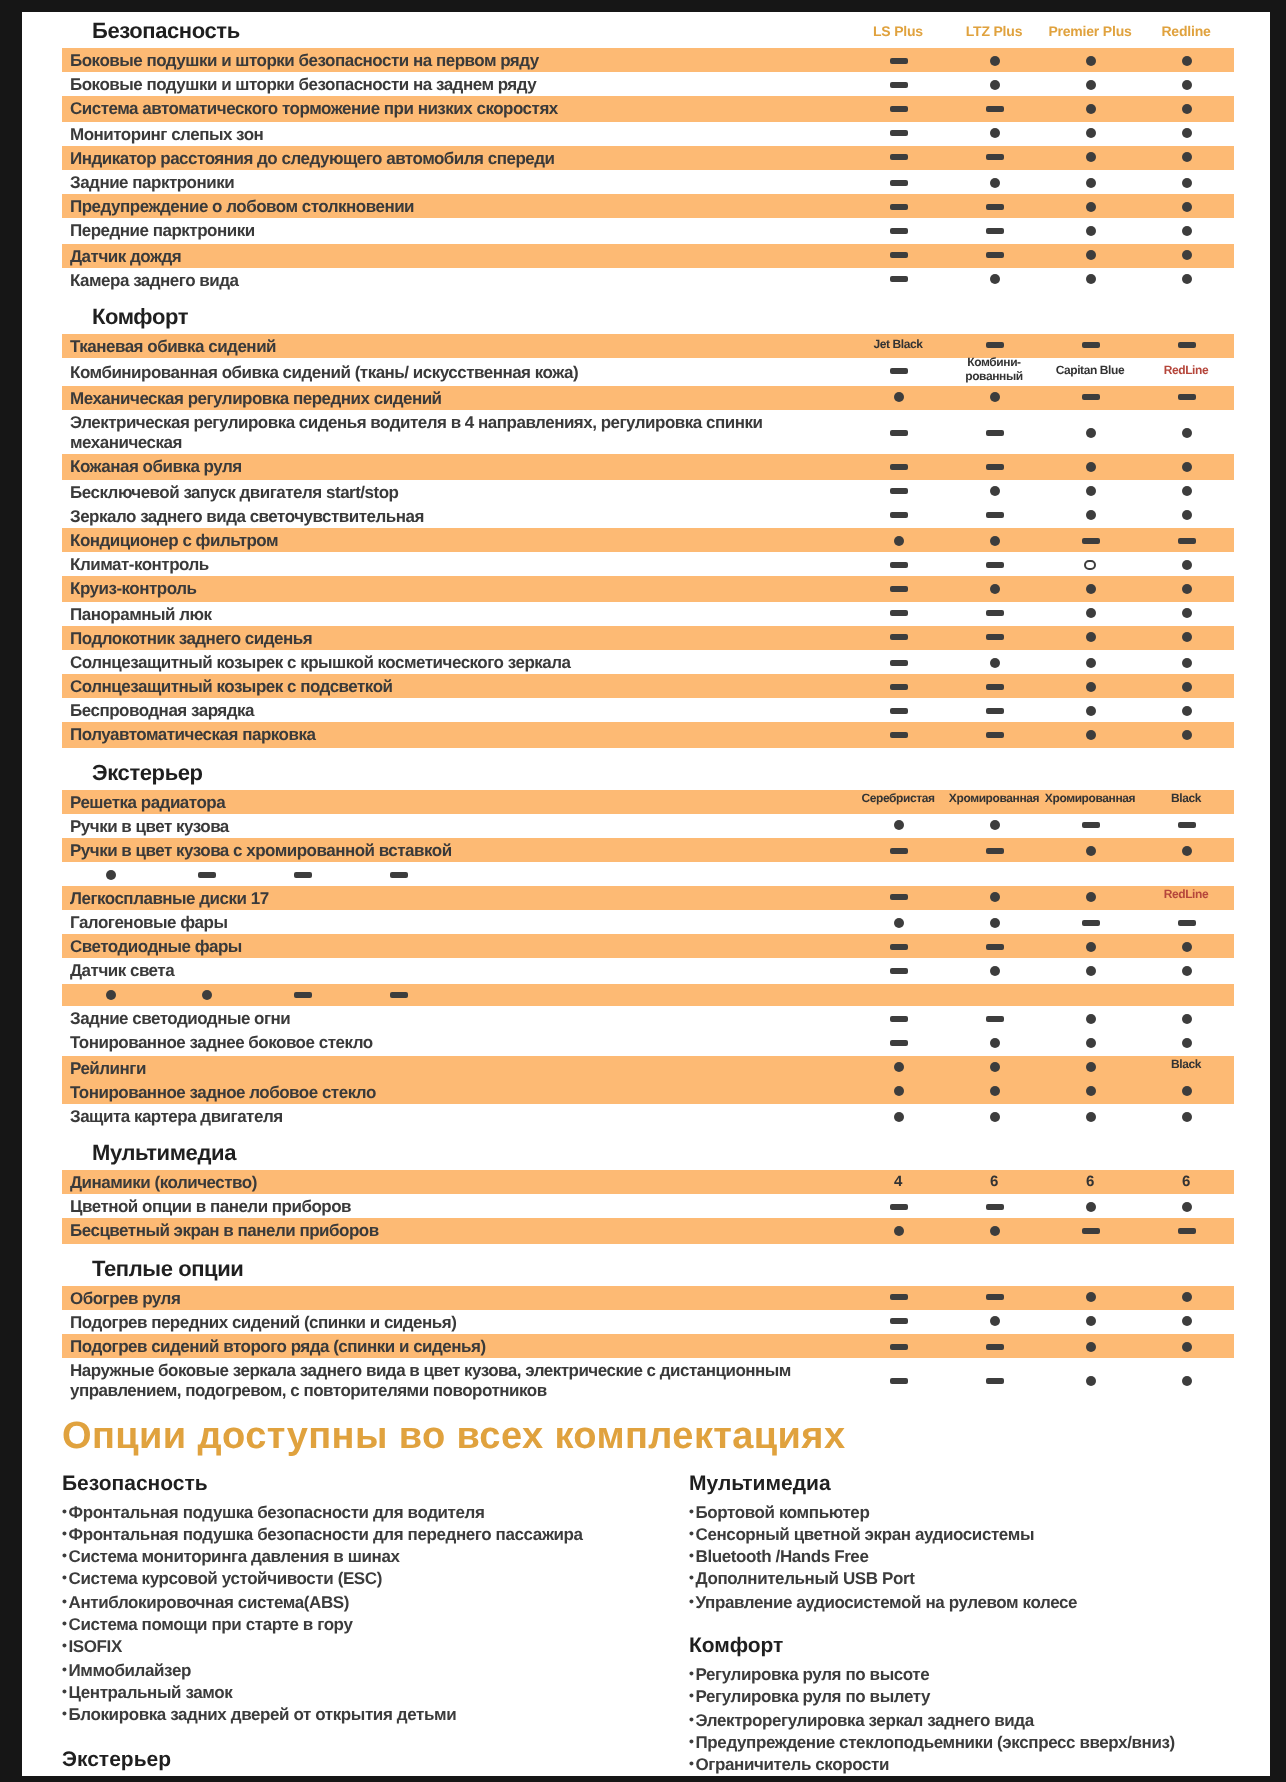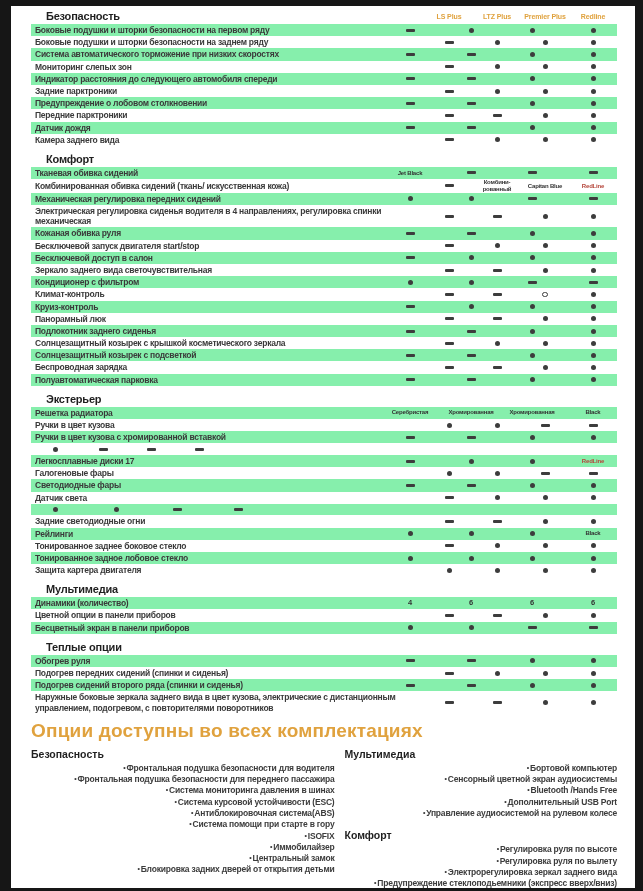--- a/index.html
+++ b/index.html
@@ -21,21 +21,21 @@
   .sec-head{display:flex;align-items:flex-end;padding:2px 0 2px 0;}
   .sec-title{
     flex:1;font-size:11px;font-weight:bold;color:#1f1f1f;
     padding-left:15px;letter-spacing:-0.2px;
   }
   .col-head{
     width:48px;text-align:center;font-size:7px;font-weight:bold;
     color:#E0A23E;padding-bottom:2px;letter-spacing:-0.1px;
   }
   .row{display:flex;align-items:center;min-height:11.6px;}
-  .row.odd{background:#86efac;gap:13px;}
+  .row.odd{background:#fdba74;}
   .rlabel{
     flex:1;font-size:8.5px;font-weight:bold;color:#3a3a3a;
     line-height:1.2;padding:1px 4px 1px 4px;letter-spacing:-0.25px;
   }
   .cell{
     width:48px;display:flex;justify-content:center;align-items:center;
     text-align:center;align-self:stretch;
   }
   .dash{display:inline-block;width:9px;height:3px;background:#3d3d3d;border-radius:1px;}
   .dot{display:inline-block;width:5px;height:5px;border-radius:50%;background:#3d3d3d;}
@@ -51,21 +51,20 @@
     margin:6px 0 2px 0;letter-spacing:0.2px;
   }
   .bottom-cols{display:flex;}
   .bcol-left{width:53.5%;padding-right:10px;box-sizing:border-box;}
   .bcol-right{width:46.5%;}
   .group{margin-bottom:10px;}
   .group-title{font-size:10.5px;font-weight:bold;color:#1f1f1f;margin:4px 0 3px 0;}
   .item{
     font-size:8.5px;font-weight:600;color:#3c3c3c;line-height:1.33;
     letter-spacing:-0.2px;
-    text-align:right;
   }
   .item::before{content:"•";font-size:7px;margin-right:1px;vertical-align:1px;}
 </style>
 </head>
 <body>
 
 <div class="frame">
   <div class="content">
     <div id="table-root">
         <div class="section">
@@ -314,35 +313,20 @@
             <div class="cell">
               <span class="dot"></span>
             </div>
             <div class="cell">
               <span class="dot"></span>
             </div>
             <div class="cell">
               <span class="dot"></span>
             </div>
           </div>
-          <div class="row odd">
-            <div class="rlabel">Бесключевой доступ в салон</div>
-            <div class="cell">
-              <span class="dash"></span>
-            </div>
-            <div class="cell">
-              <span class="dot"></span>
-            </div>
-            <div class="cell">
-              <span class="dot"></span>
-            </div>
-            <div class="cell">
-              <span class="dot"></span>
-            </div>
-          </div>
           <div class="row even">
             <div class="rlabel">Зеркало заднего вида светочувствительная</div>
             <div class="cell">
               <span class="dash"></span>
             </div>
             <div class="cell">
               <span class="dash"></span>
             </div>
             <div class="cell">
               <span class="dot"></span>
@@ -632,48 +616,48 @@
             <div class="cell">
               <span class="dash"></span>
             </div>
             <div class="cell">
               <span class="dot"></span>
             </div>
             <div class="cell">
               <span class="dot"></span>
             </div>
           </div>
+          <div class="row even">
+            <div class="rlabel">Тонированное заднее боковое стекло</div>
+            <div class="cell">
+              <span class="dash"></span>
+            </div>
+            <div class="cell">
+              <span class="dot"></span>
+            </div>
+            <div class="cell">
+              <span class="dot"></span>
+            </div>
+            <div class="cell">
+              <span class="dot"></span>
+            </div>
+          </div>
           <div class="row odd">
             <div class="rlabel">Рейлинги</div>
             <div class="cell">
               <span class="dot"></span>
             </div>
             <div class="cell">
               <span class="dot"></span>
             </div>
             <div class="cell">
               <span class="dot"></span>
             </div>
             <div class="cell">
               <span class="celltext">Black</span>
-            </div>
-          </div>
-          <div class="row even">
-            <div class="rlabel">Тонированное заднее боковое стекло</div>
-            <div class="cell">
-              <span class="dash"></span>
-            </div>
-            <div class="cell">
-              <span class="dot"></span>
-            </div>
-            <div class="cell">
-              <span class="dot"></span>
-            </div>
-            <div class="cell">
-              <span class="dot"></span>
             </div>
           </div>
           <div class="row odd">
             <div class="rlabel">Тонированное задное лобовое стекло</div>
             <div class="cell">
               <span class="dot"></span>
             </div>
             <div class="cell">
               <span class="dot"></span>
             </div>

